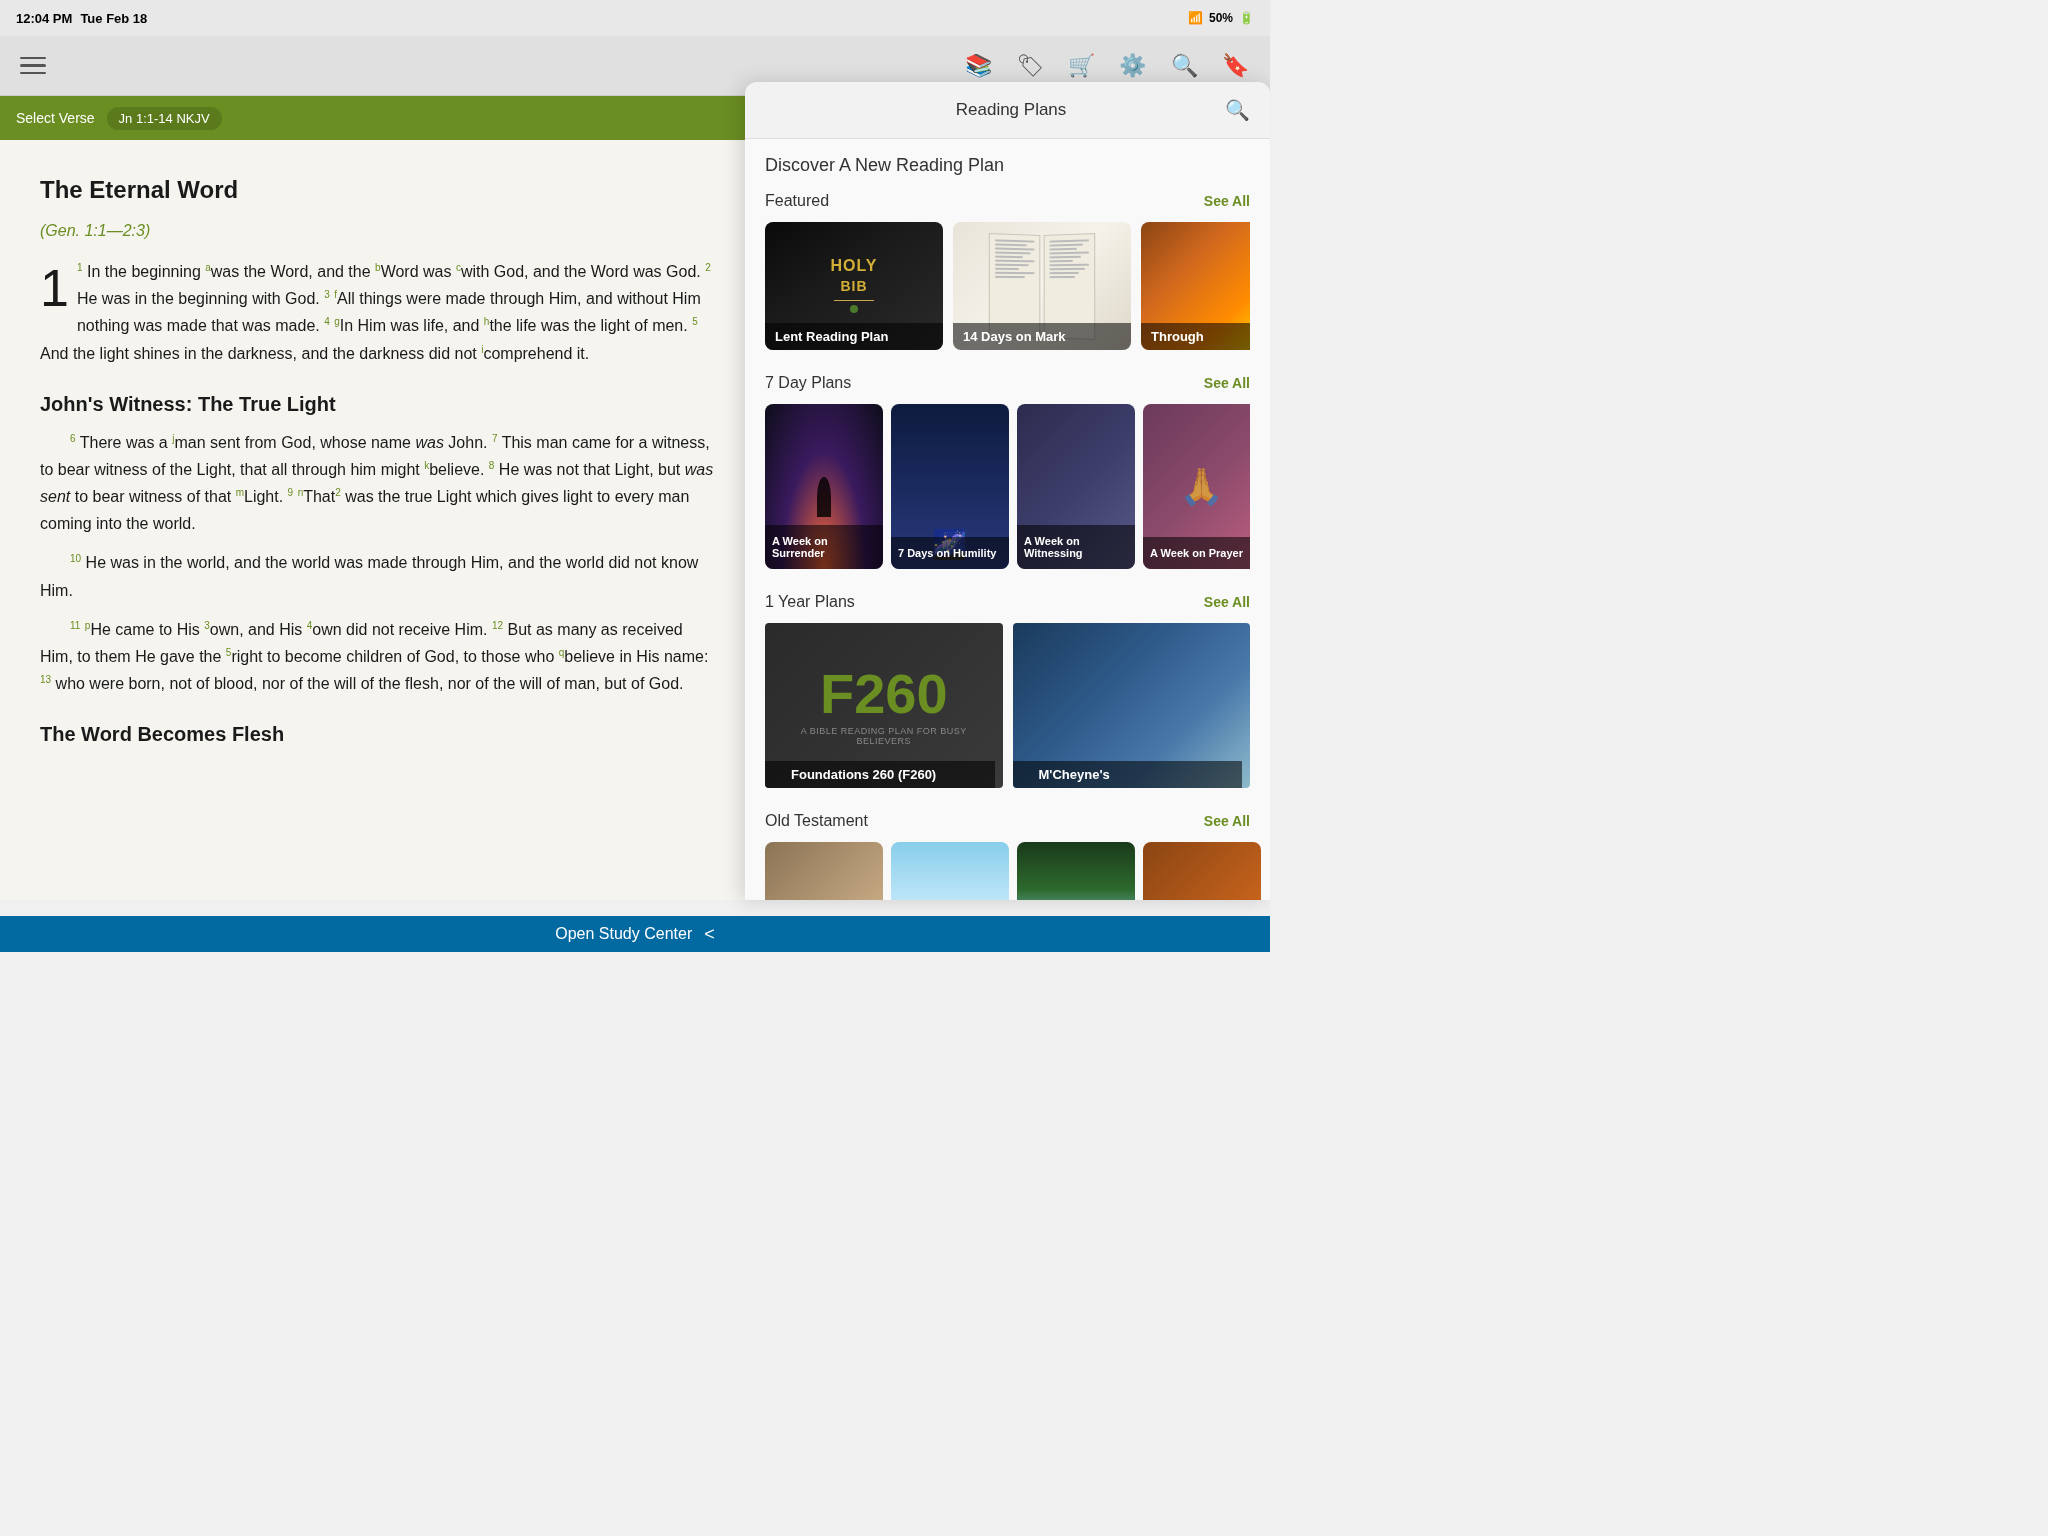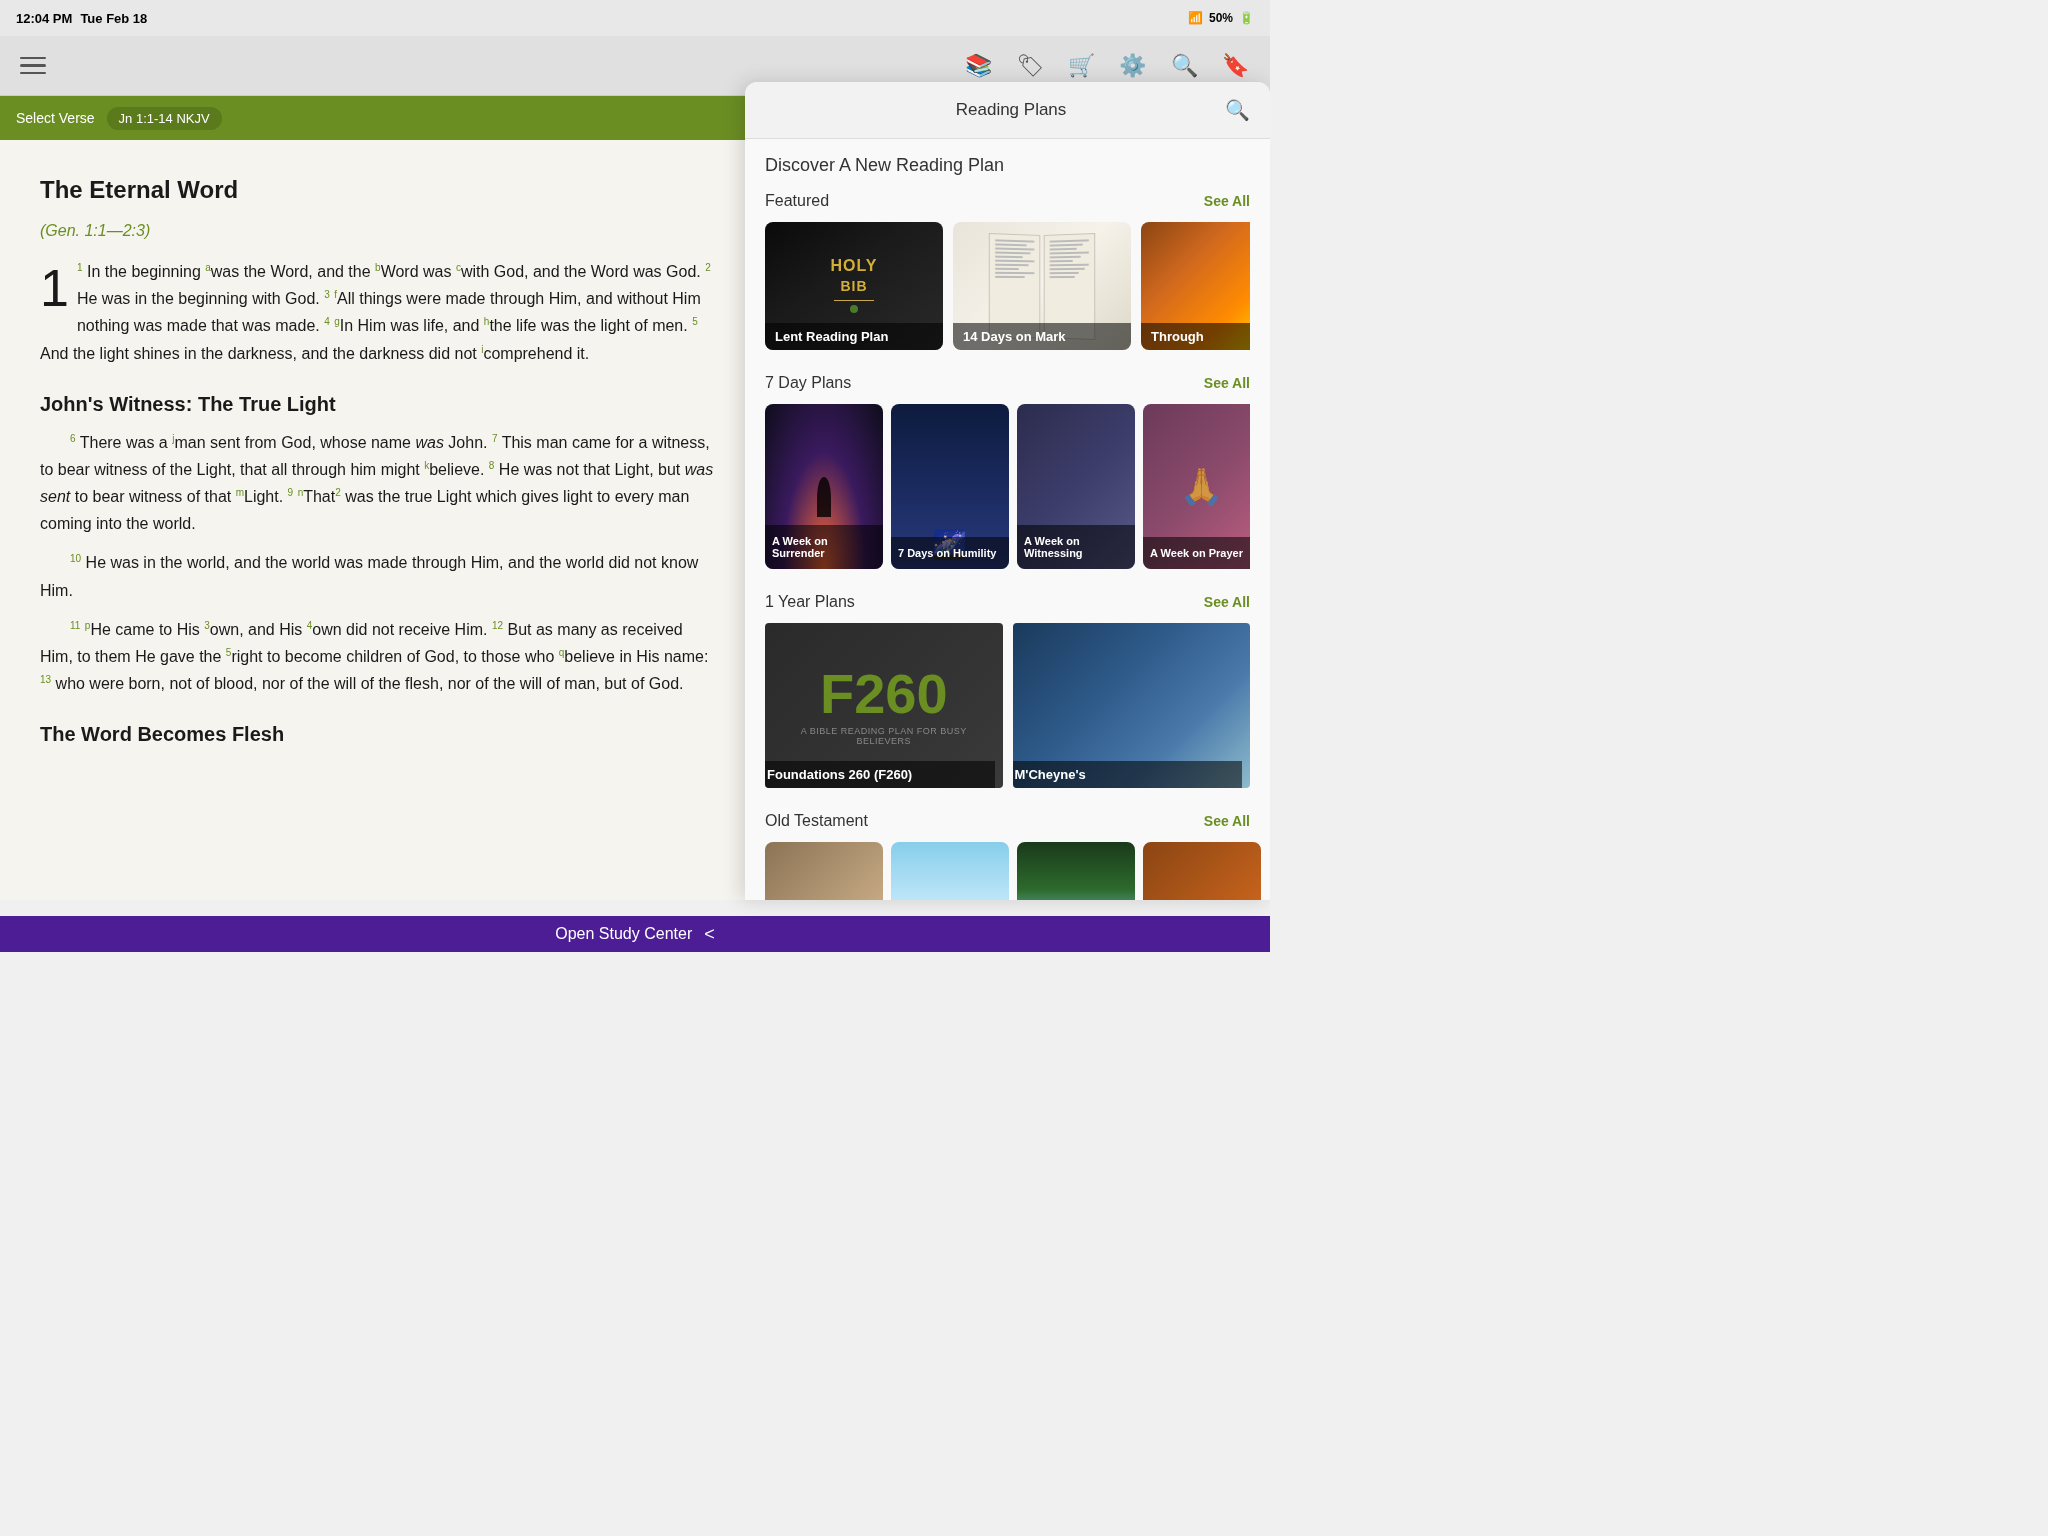--- a/index.html
+++ b/index.html
@@ -89,21 +89,21 @@
     .para { margin-bottom: 12px; clear: both; }
     .indent { text-indent: 30px; }
 
     
     .bottom-bar {
       position: absolute;
       bottom: 0;
       left: 0;
       right: 0;
       height: 36px;
-      background: #4c1d95;
+      background: #0369a1;
       display: flex;
       align-items: center;
       justify-content: center;
       gap: 12px;
       cursor: pointer;
     }
     .bottom-bar span { color: white; font-size: 16px; }
     .bottom-bar .chevron { color: white; font-size: 18px; }
 
     
@@ -219,21 +219,21 @@
       position: relative;
       cursor: pointer;
     }
     .year-plan-card .card-label {
       position: absolute;
       bottom: 0; left: 0; right: 8px;
       background: rgba(0,0,0,0.55);
       color: white;
       font-size: 13px;
       font-weight: 600;
-      padding: 6px 2px;
+      padding: 6px 26px;
     }
 
     
     .ot-row {
       display: flex;
       gap: 8px;
       margin-bottom: 20px;
     }
     .ot-card {
       flex-shrink: 0;

